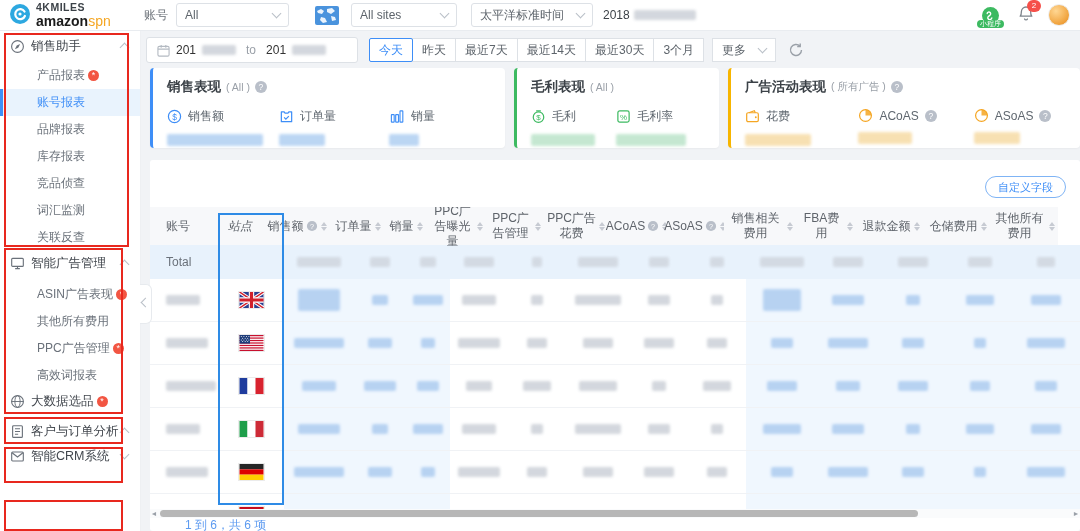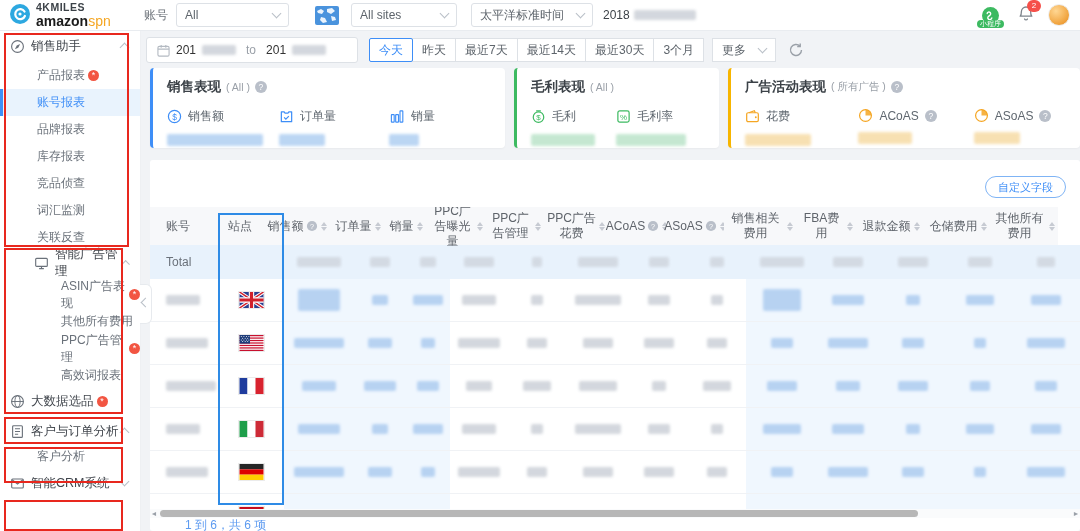--- a/index.html
+++ b/index.html
@@ -203,21 +203,21 @@
           <span>竞品侦查</span>
         </div>
         <div class="sb-item">
           <span>词汇监测</span>
         </div>
         <div class="sb-item">
           <span>关联反查</span>
         </div>
       </div>
     </div>
-    <div class="sb-sec" style="margin-top: 0px; margin-left: 24px;">
+    <div class="sb-sec" style="margin-top: 0px;">
       <div class="sec-h">
         <span class="ic">
           <svg width="15" height="15" viewBox="0 0 16 16">
             <rect x="1.8" y="2.5" width="12.4" height="8.5" rx="1" fill="none" stroke="#6a717a" stroke-width="1.2"></rect>
             <path d="M5.5 13.5h5M8 11v2.5" stroke="#6a717a" stroke-width="1.2"></path>
           </svg>
         </span>
         <span>智能广告管理</span>
         <i class="chev caret up"></i>
       </div>
@@ -255,25 +255,20 @@
     <div class="sb-sec" style="margin-top: 6px;">
       <div class="sec-h">
         <span class="ic">
           <svg width="15" height="15" viewBox="0 0 16 16">
             <rect x="2.8" y="1.8" width="10.4" height="12.4" rx="1" fill="none" stroke="#6a717a" stroke-width="1.2"></rect>
             <path d="M5.3 5h5.4M5.3 8h5.4M5.3 11h3.4" stroke="#6a717a" stroke-width="1.1"></path>
           </svg>
         </span>
         <span>客户与订单分析</span>
         <i class="chev caret up"></i>
-      </div>
-      <div class="sec-items" style="margin-top: 0px;">
-        <div class="sb-item">
-          <span>客户分析</span>
-        </div>
       </div>
     </div>
     <div class="sb-sec" style="margin-top: 1px;">
       <div class="sec-h">
         <span class="ic">
           <svg width="15" height="15" viewBox="0 0 16 16">
             <rect x="1.8" y="3.2" width="12.4" height="9.6" rx="1" fill="none" stroke="#6a717a" stroke-width="1.2"></rect>
             <path d="M2.2 4l5.8 4.6L13.8 4" fill="none" stroke="#6a717a" stroke-width="1.2"></path>
           </svg>
         </span>
@@ -455,21 +450,21 @@
     </div>
   </div>
 
 <div class="panel">
   <button class="customize">自定义字段</button>
   <div class="tblwrap" id="tbl">
       <div class="trow">
         <div class="th" style="width: 68px; justify-content: flex-start; padding-left: 16px;">
           <span class="lbl">账号</span>
         </div>
-        <div class="th" style="width: 44px;">
+        <div class="th" style="width: 44px; font-style: italic;">
           <span class="lbl">站点</span>
         </div>
         <div class="th" style="width: 70px;">
           <span class="lbl">销售额</span>
           <span class="info" style="margin-left: 2px; transform: scale(0.85);">?</span>
           <span class="sort">
             <b class="u"></b>
             <b class="d"></b>
           </span>
         </div>

